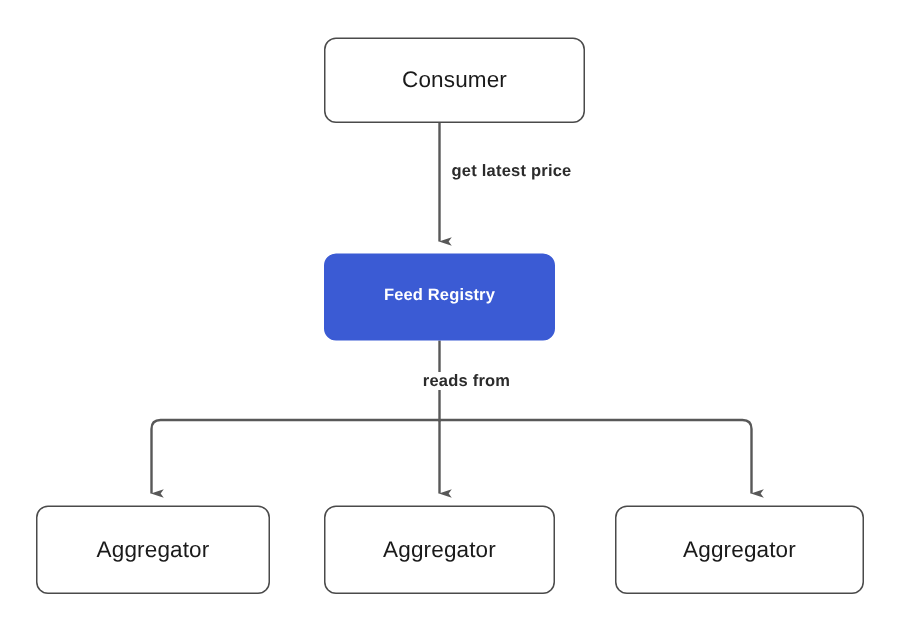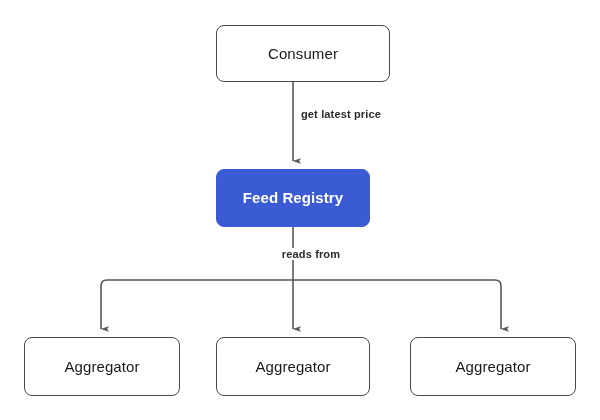--- a/index.html
+++ b/index.html
@@ -40,21 +40,21 @@
   .node-plain {
     background: #ffffff;
     border: 1.6px solid #4a4a4a;
     color: #1a1a1a;
     font-size: 15px;
     font-weight: 400;
   }
   .node-accent {
     border: 1.6px solid #3B5BD4;
     color: #ffffff;
-    font-size: 15px;
+    font-size: 11px;
     font-weight: bold;
   }
   .node-label {
     display: block;
     line-height: 1.2;
     letter-spacing: 0.1px;
   }
   .edge-label {
     position: absolute;
     font-size: 11px;

